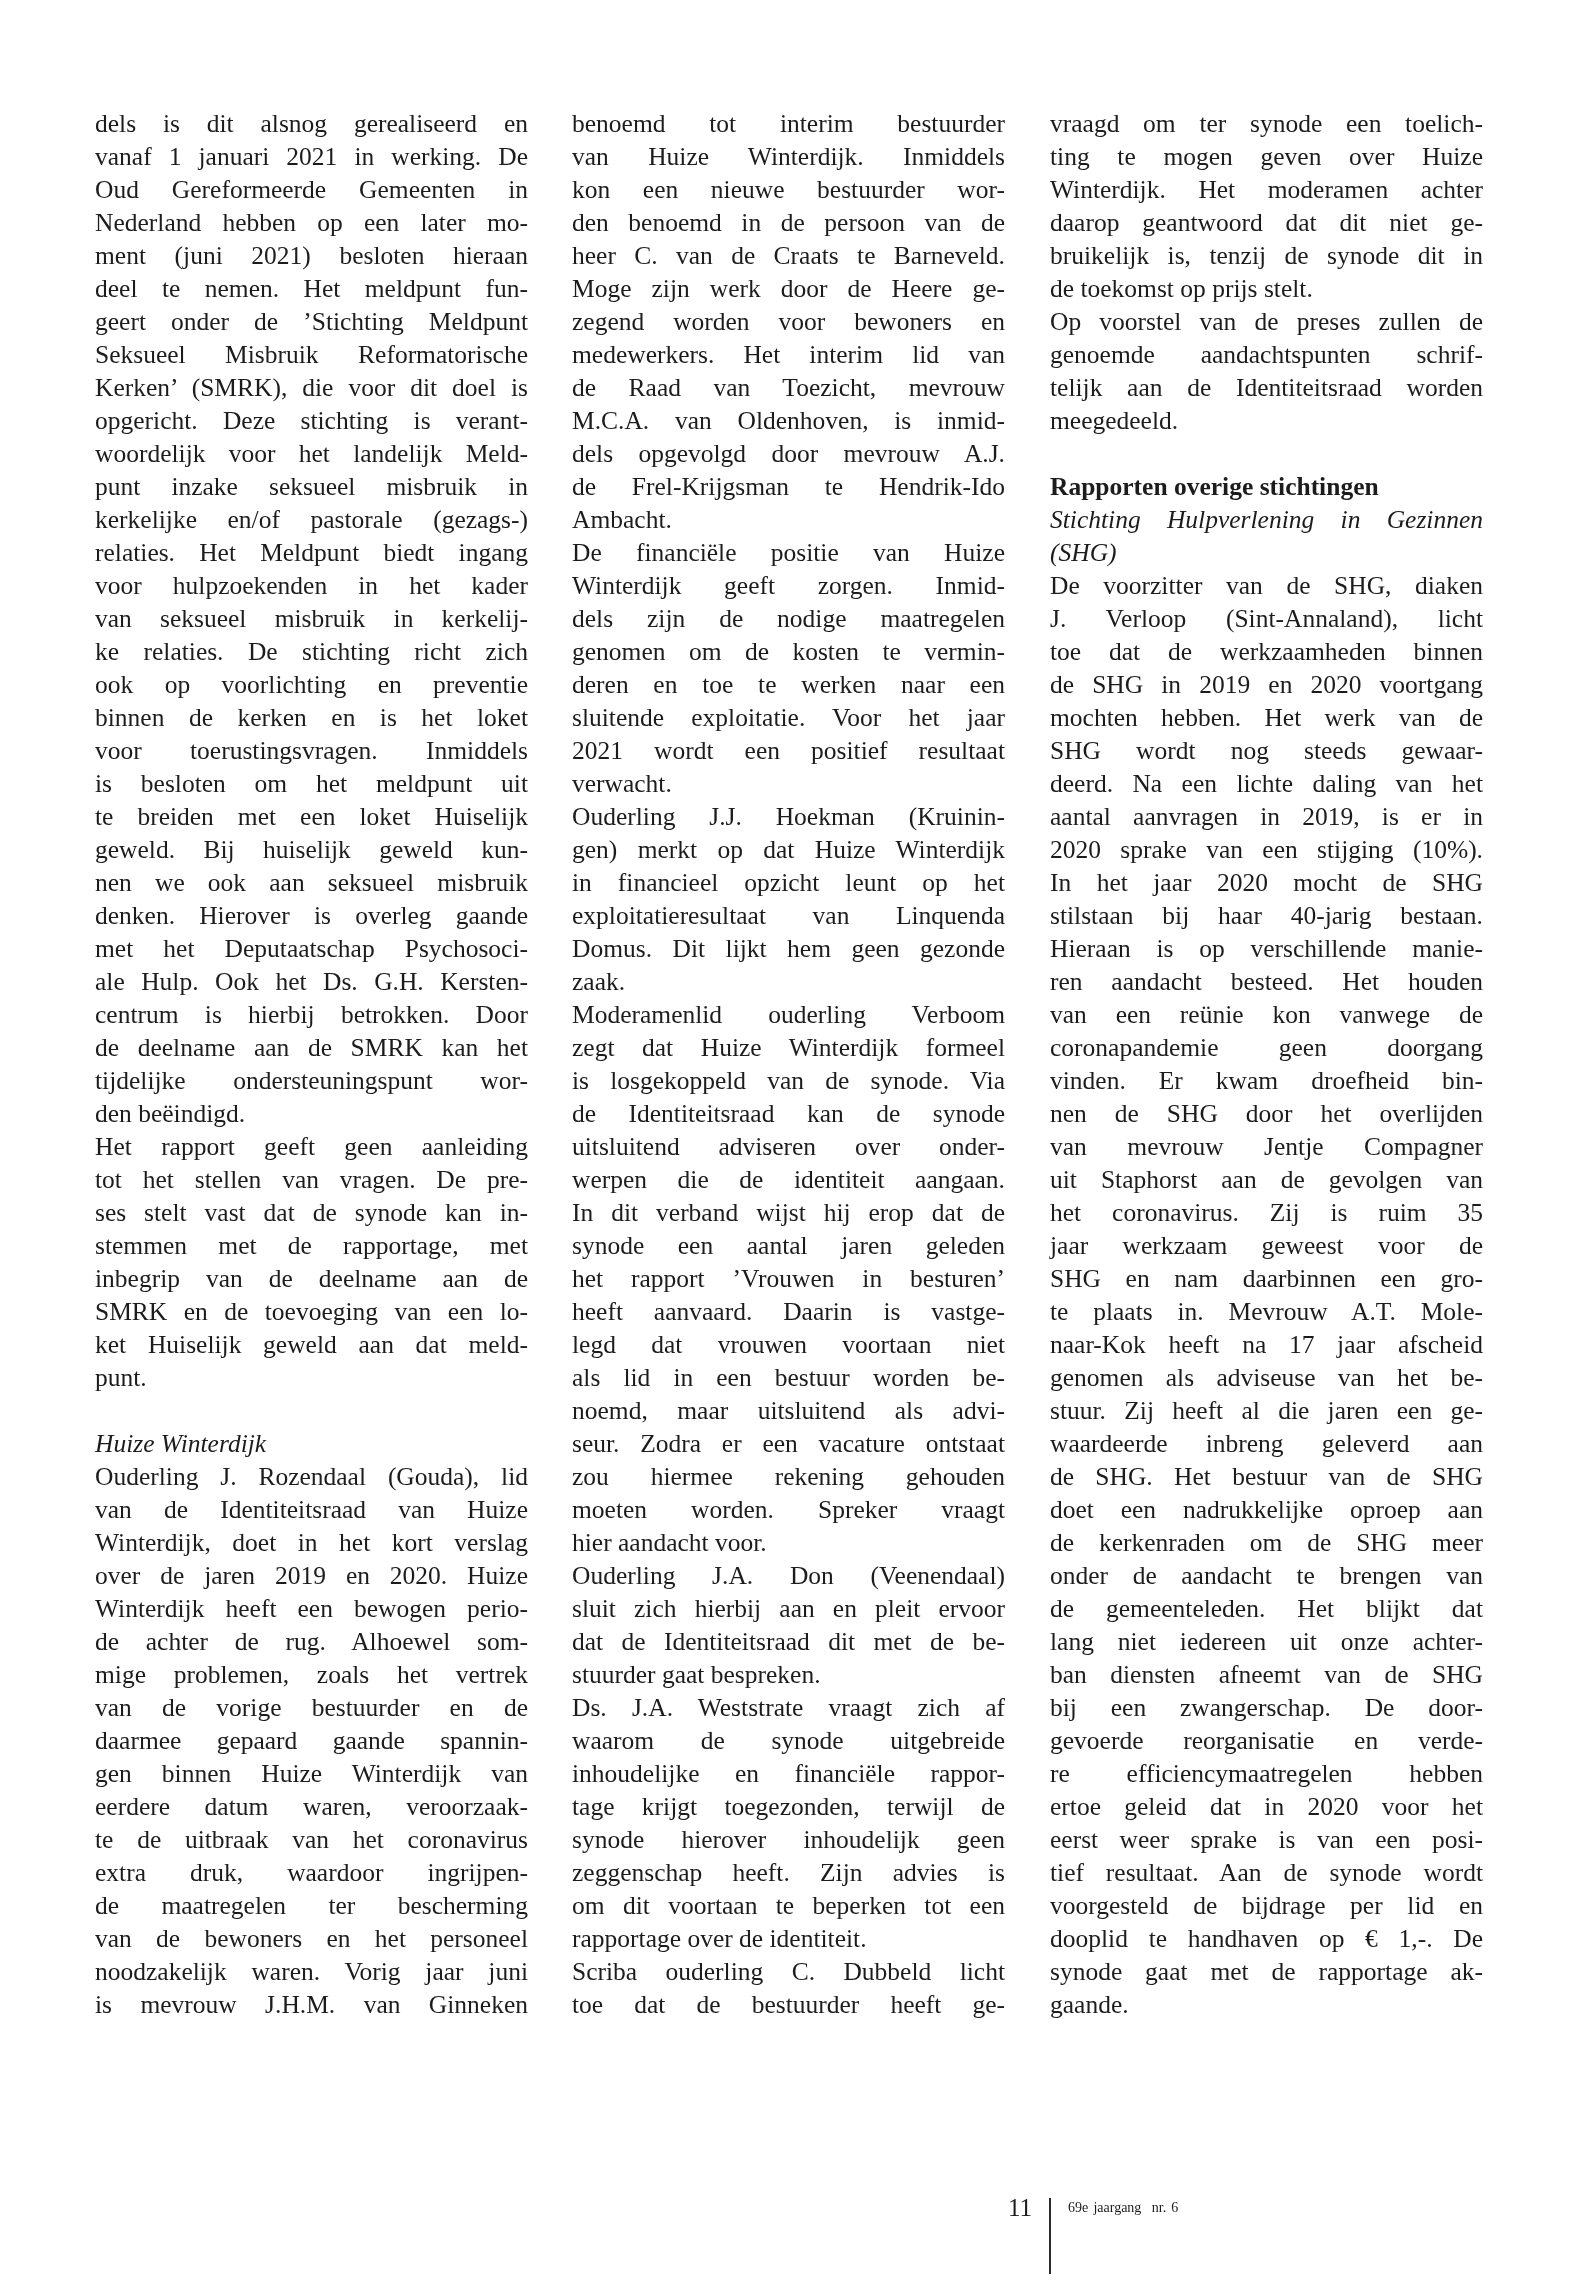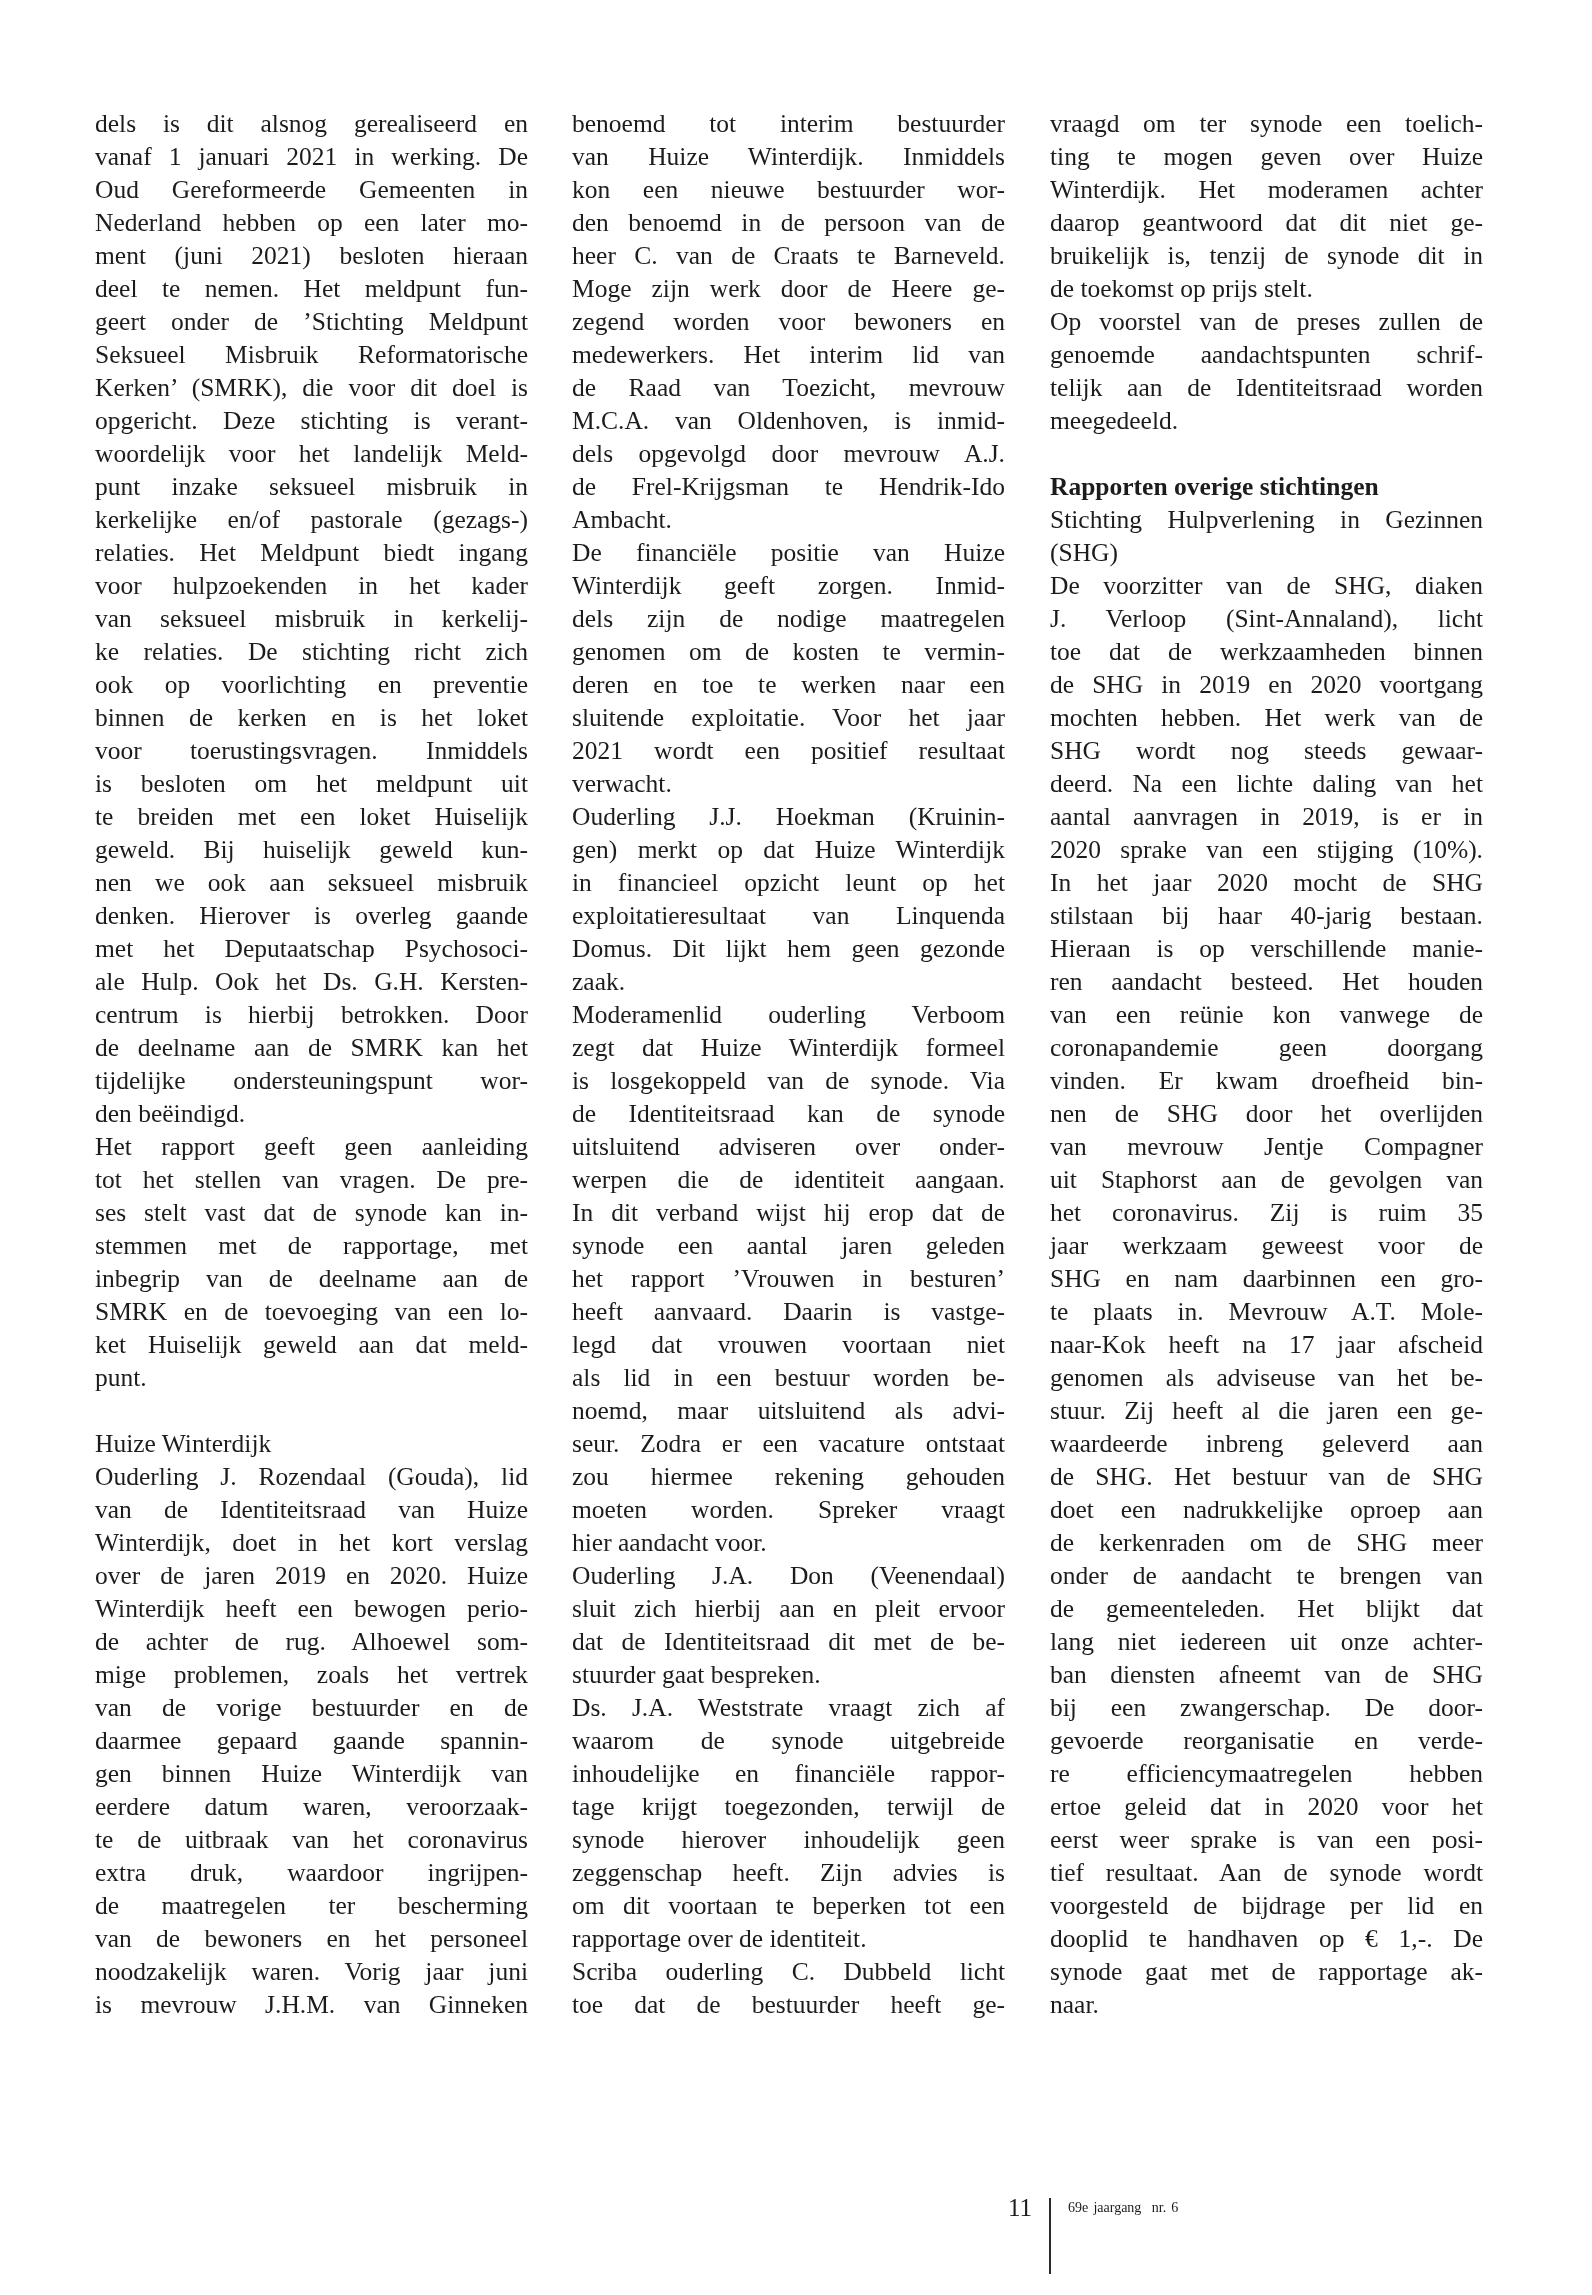--- a/index.html
+++ b/index.html
@@ -40,20 +40,21 @@
       text-align-last: justify;
       overflow: visible;
     }
     .line.last {
       text-align-last: left;
     }
     .line.blank {
       text-align-last: left;
     }
     .line.italic {
+      font-style: italic;
       text-align-last: left;
     }
     .line.italic.justify {
       text-align-last: justify;
     }
     .line.bold {
       font-weight: bold;
       text-align-last: left;
     }
 
@@ -261,20 +262,20 @@
       <span class="line">ban diensten afneemt van de SHG</span>
       <span class="line">bij een zwangerschap. De door-</span>
       <span class="line">gevoerde reorganisatie en verde-</span>
       <span class="line">re efficiencymaatregelen hebben</span>
       <span class="line">ertoe geleid dat in 2020 voor het</span>
       <span class="line">eerst weer sprake is van een posi-</span>
       <span class="line">tief resultaat. Aan de synode wordt</span>
       <span class="line">voorgesteld de bijdrage per lid en</span>
       <span class="line">dooplid te handhaven op € 1,-. De</span>
       <span class="line">synode gaat met de rapportage ak-</span>
-      <span class="line last">naar.</span>
+      <span class="line last">gaande.</span>
     </div>
 
   <div class="footer-number">11</div>
   <div class="footer-rule"></div>
   <div class="footer-issue">69e jaargang  nr. 6</div>
 </div>
 
 
 </body></html>

